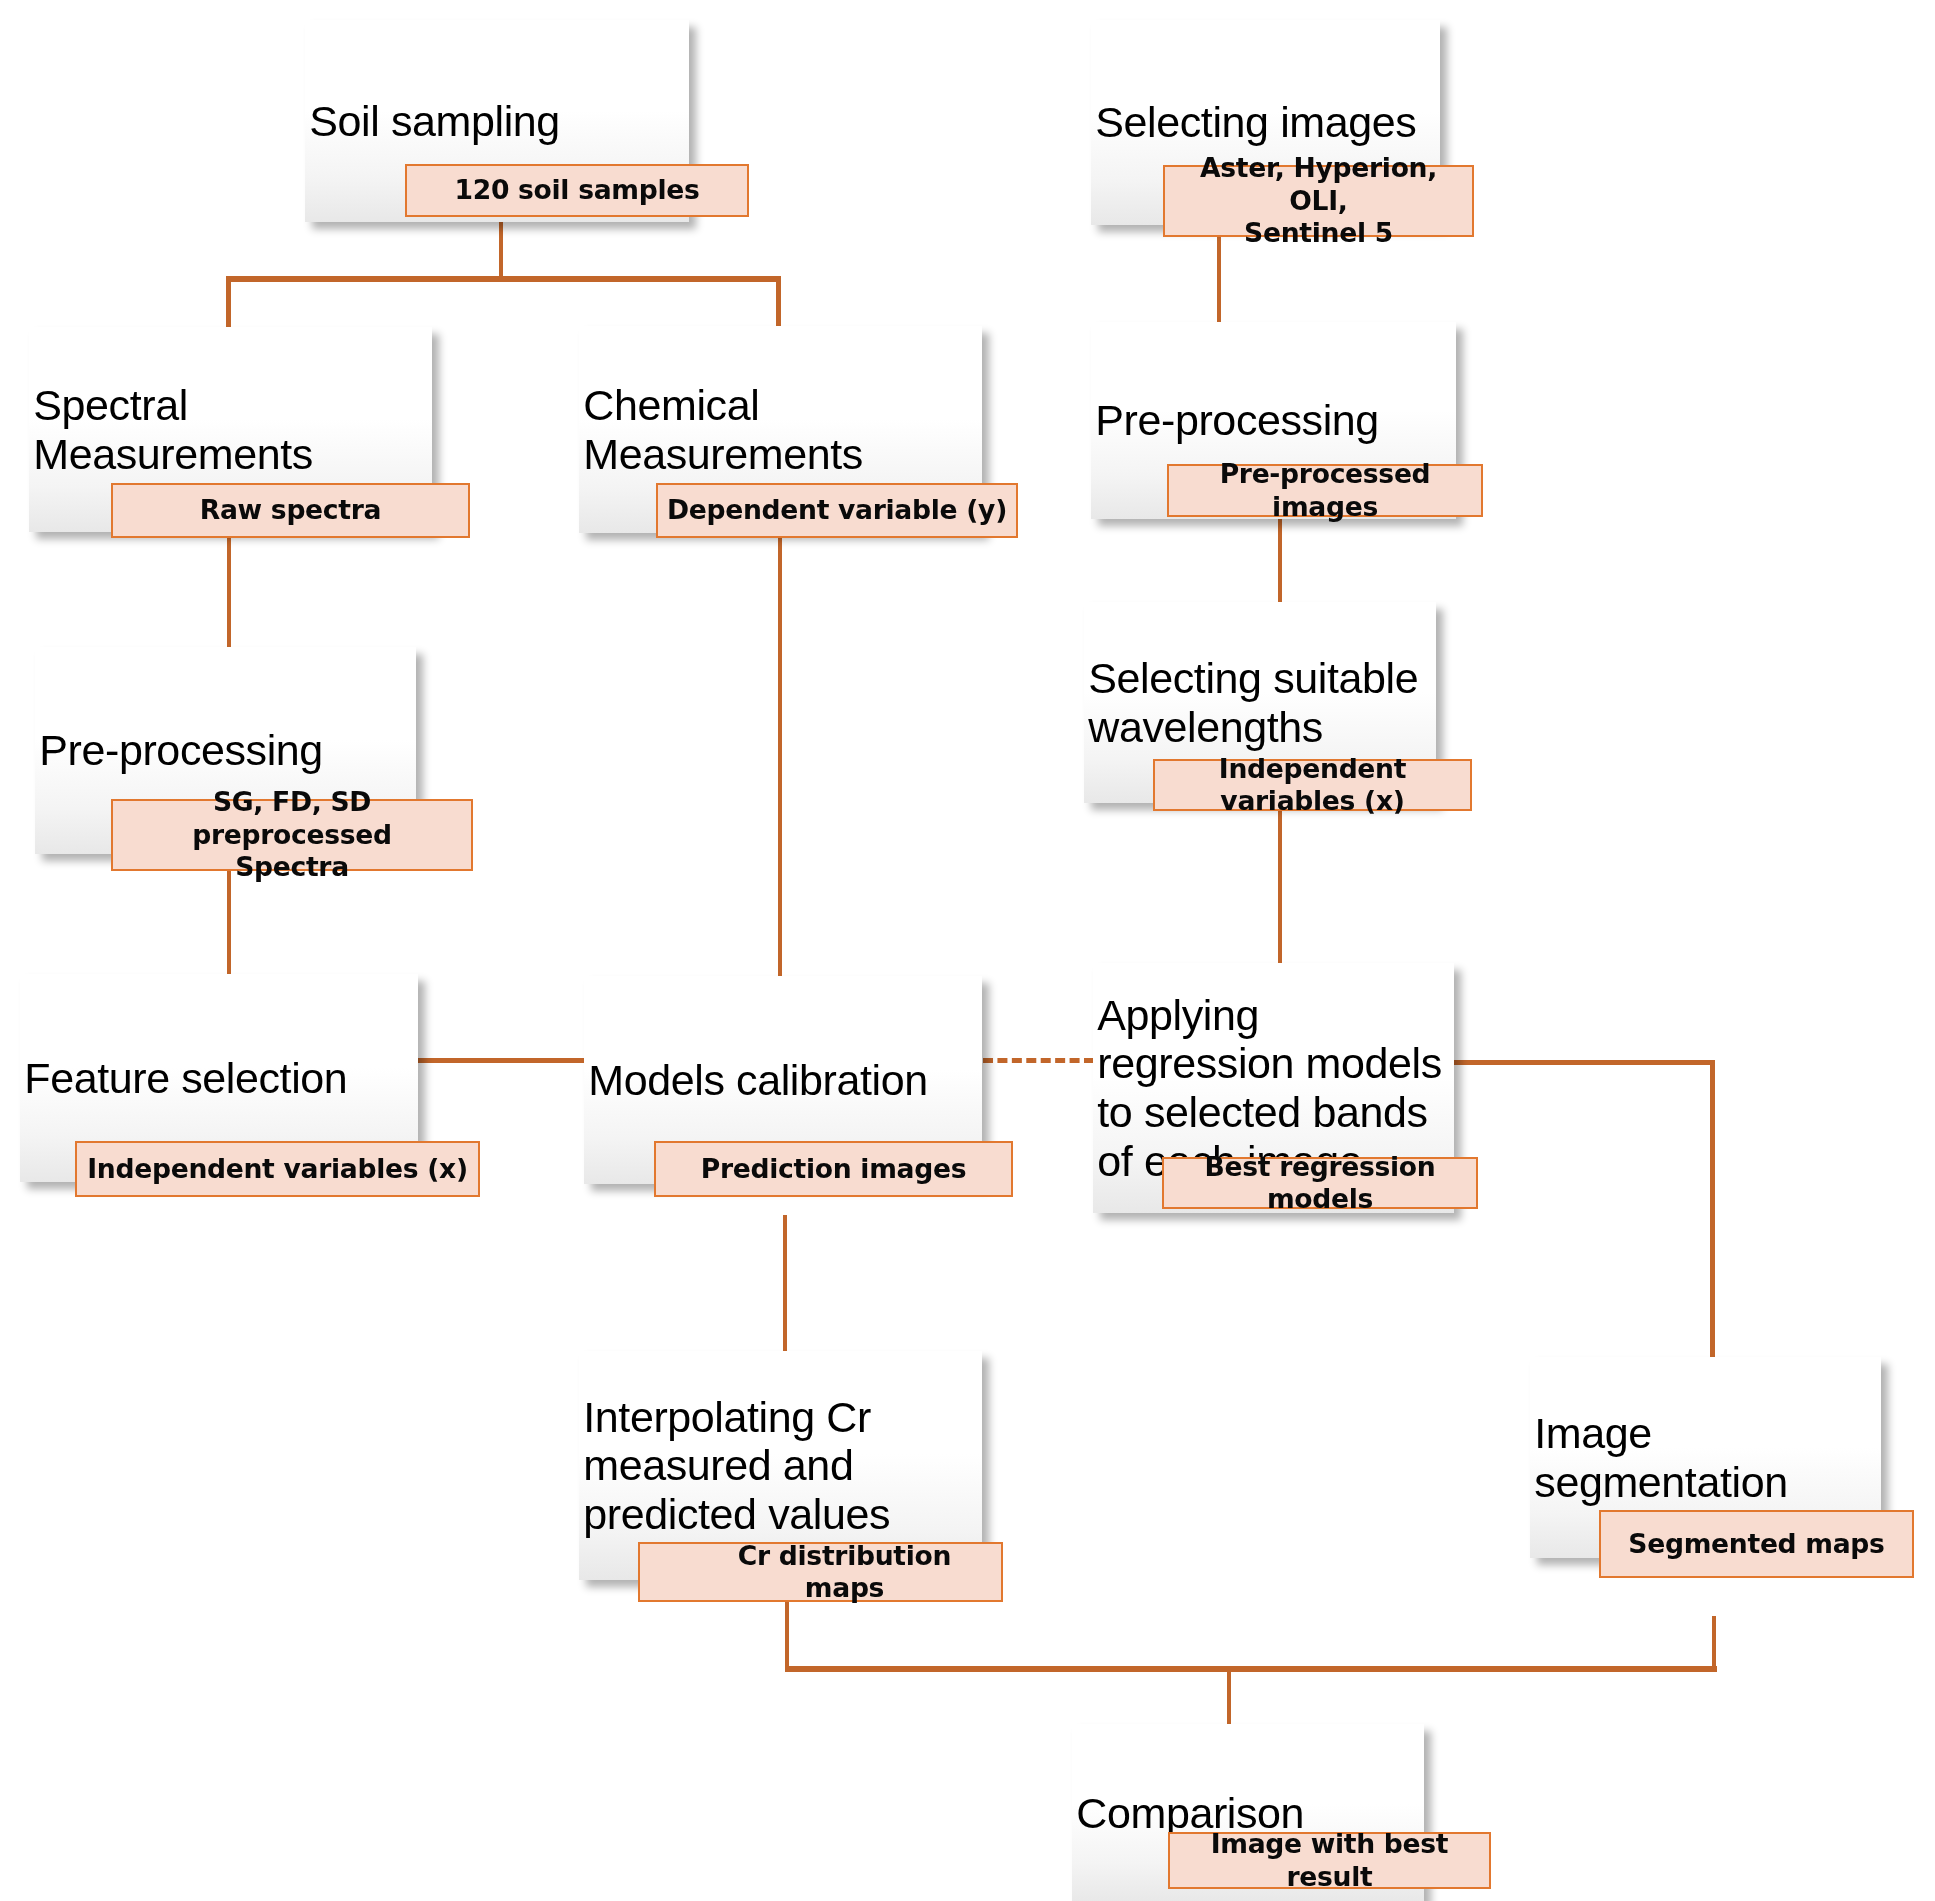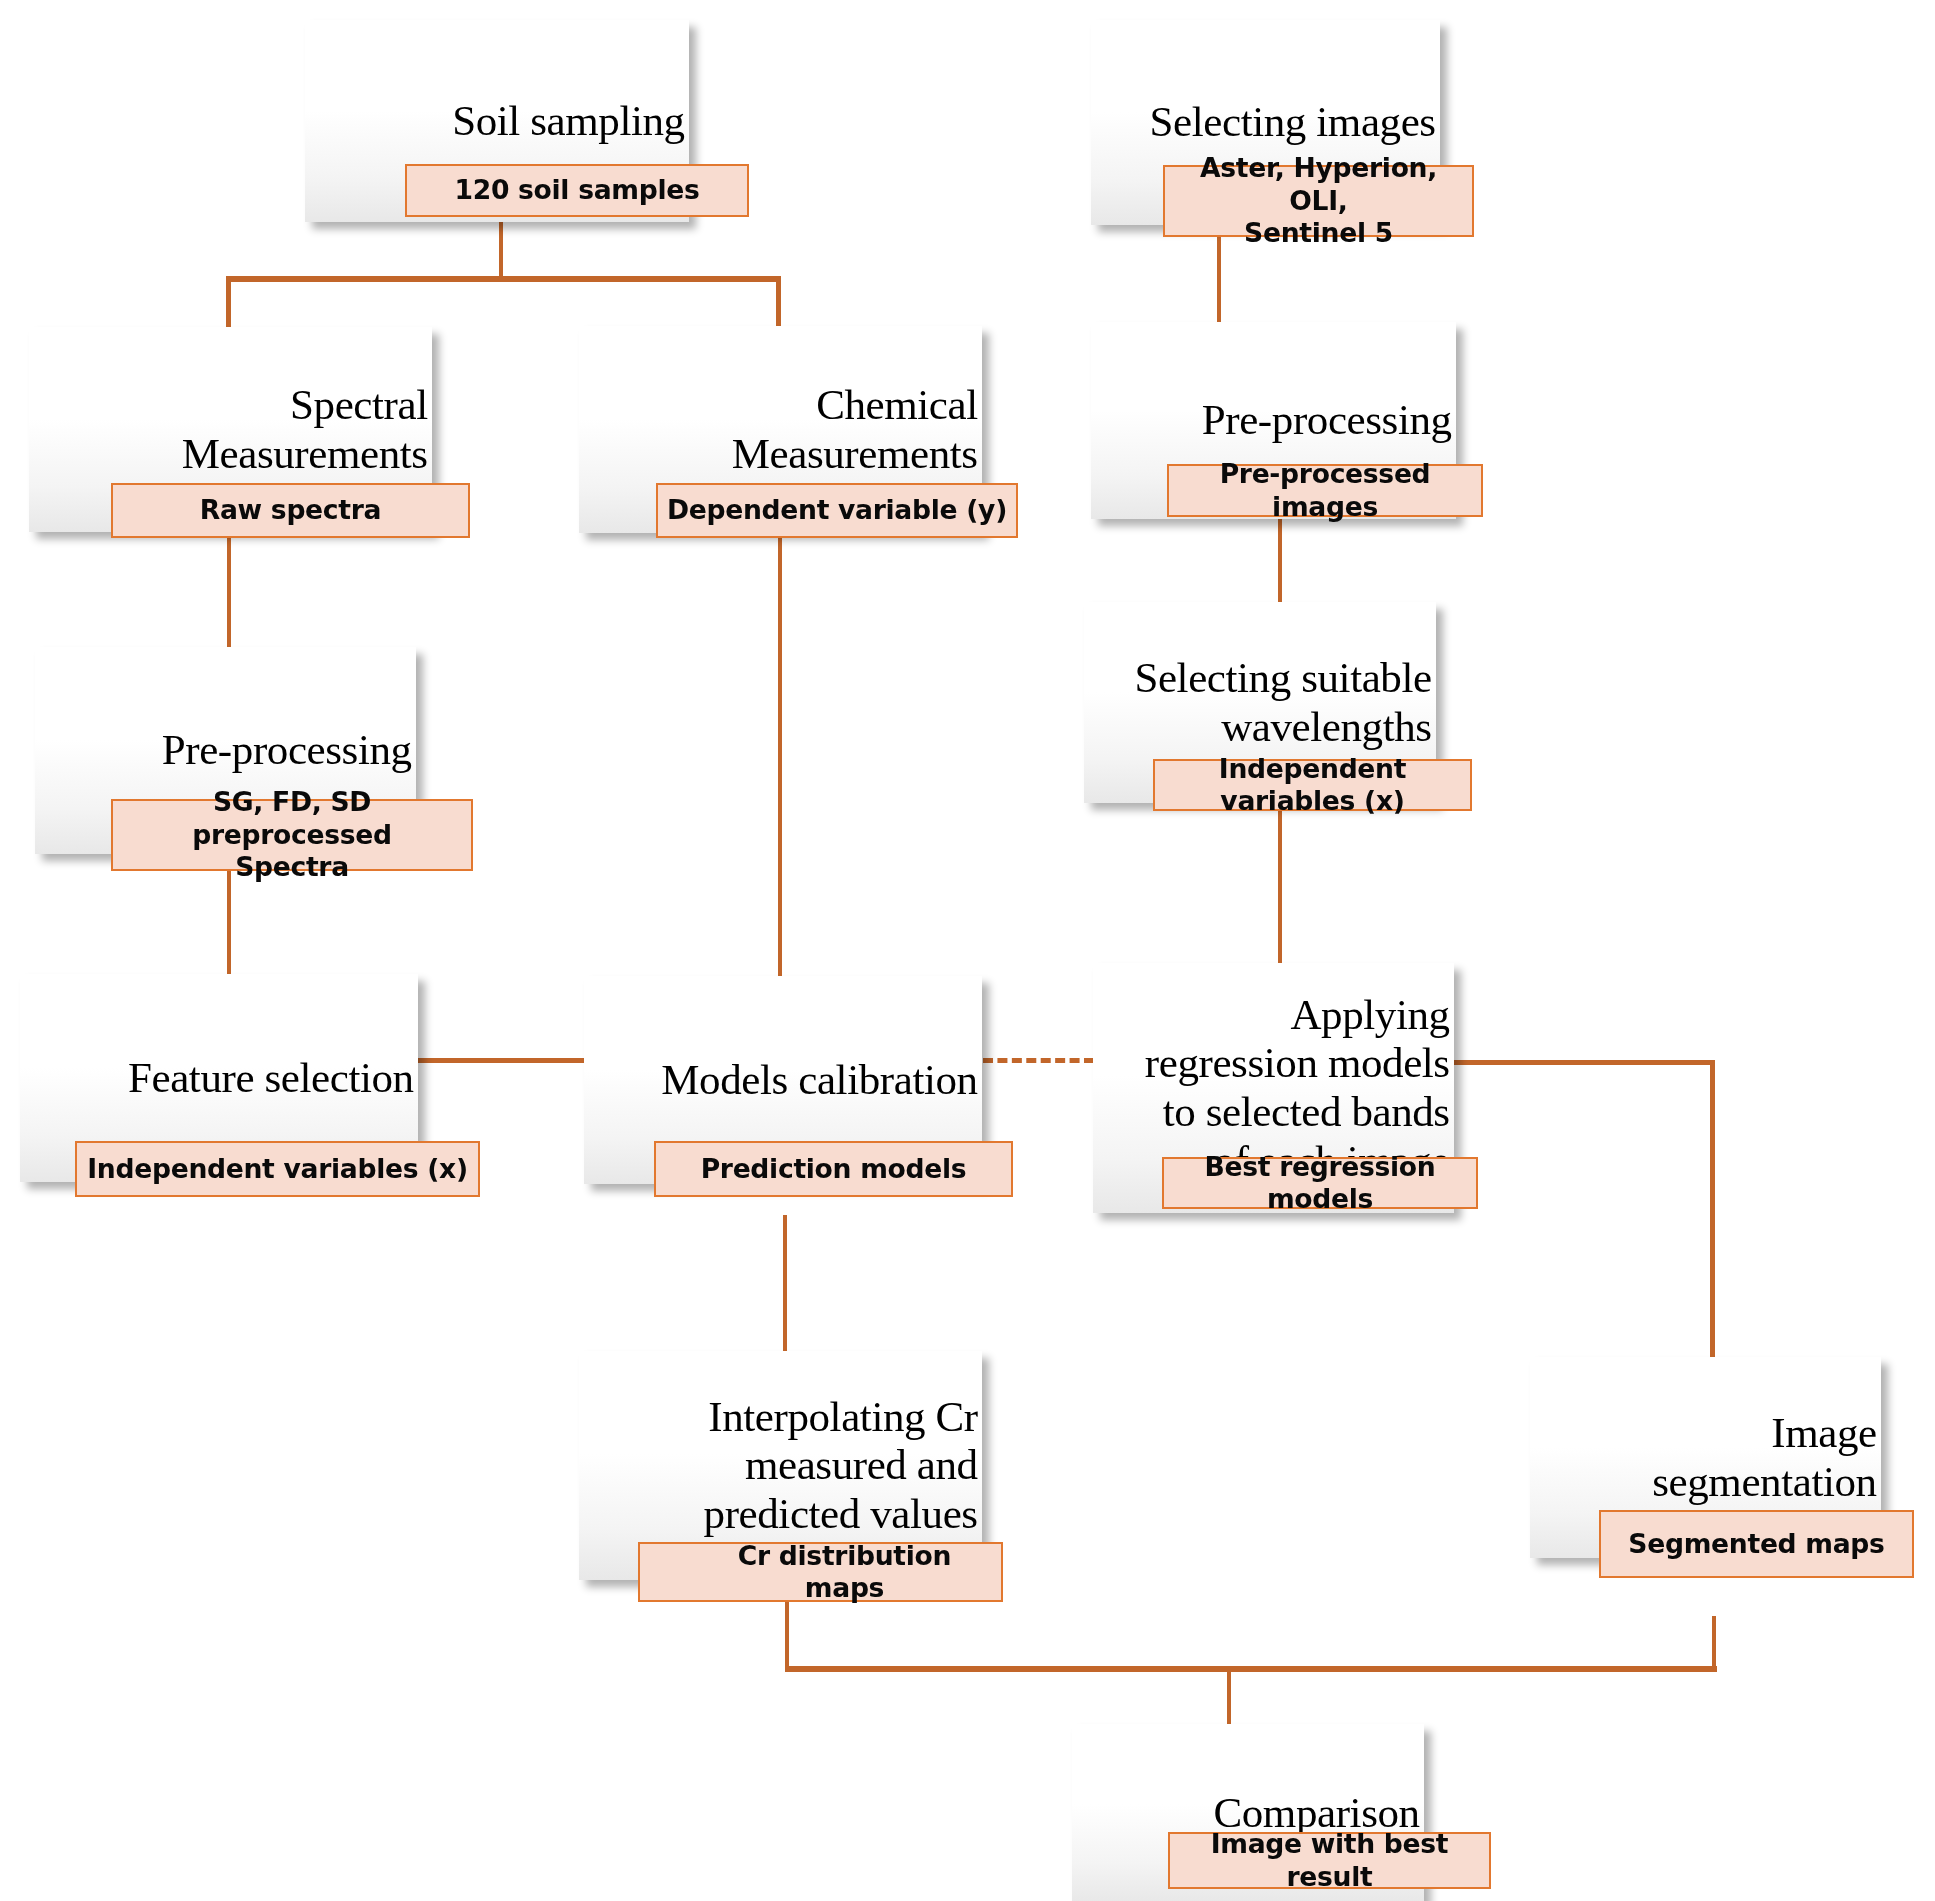--- a/index.html
+++ b/index.html
@@ -26,24 +26,24 @@
     position:absolute;
     background:linear-gradient(to bottom,#ffffff 0%,#ffffff 45%,#f4f4f4 78%,#e8e8e8 100%);
     box-shadow:6.5px 6.5px 8px rgba(0,0,0,0.30);
     z-index:3;
     display:flex;
     align-items:center;
     justify-content:center;
     box-sizing:border-box;
   }
   .node-title{
-    font-family:Liberation Serif, serif;
+    font-family:Liberation Sans, sans-serif;
     font-weight:400;
     color:#000000;
-    text-align:right;
+    text-align:left;
     line-height:1.13;
     font-size:43px;
     letter-spacing:-0.4px;
     width:100%;
     padding:0 4.3px;
     box-sizing:border-box;
     white-space:pre-line;
   }
 
   
@@ -168,21 +168,21 @@
     <div class="node-title">Feature selection</div>
   </div>
   <div class="tag" style="left:75px;top:1141px;width:405px;height:56px;">
     <div class="tag-text">Independent variables (x)</div>
   </div>
 
   <div class="node" style="left:584px;top:976px;width:398px;height:208px;">
     <div class="node-title">Models calibration</div>
   </div>
   <div class="tag" style="left:654px;top:1141px;width:359px;height:56px;">
-    <div class="tag-text">Prediction models</div>
+    <div class="tag-text">Prediction images</div>
   </div>
 
   <div class="node" style="left:1093px;top:963px;width:361px;height:250px;">
     <div class="node-title">Applying
 regression models
 to selected bands
 of each image</div>
   </div>
   <div class="tag" style="left:1162px;top:1157px;width:316px;height:52px;">
     <div class="tag-text">Best regression models</div>

